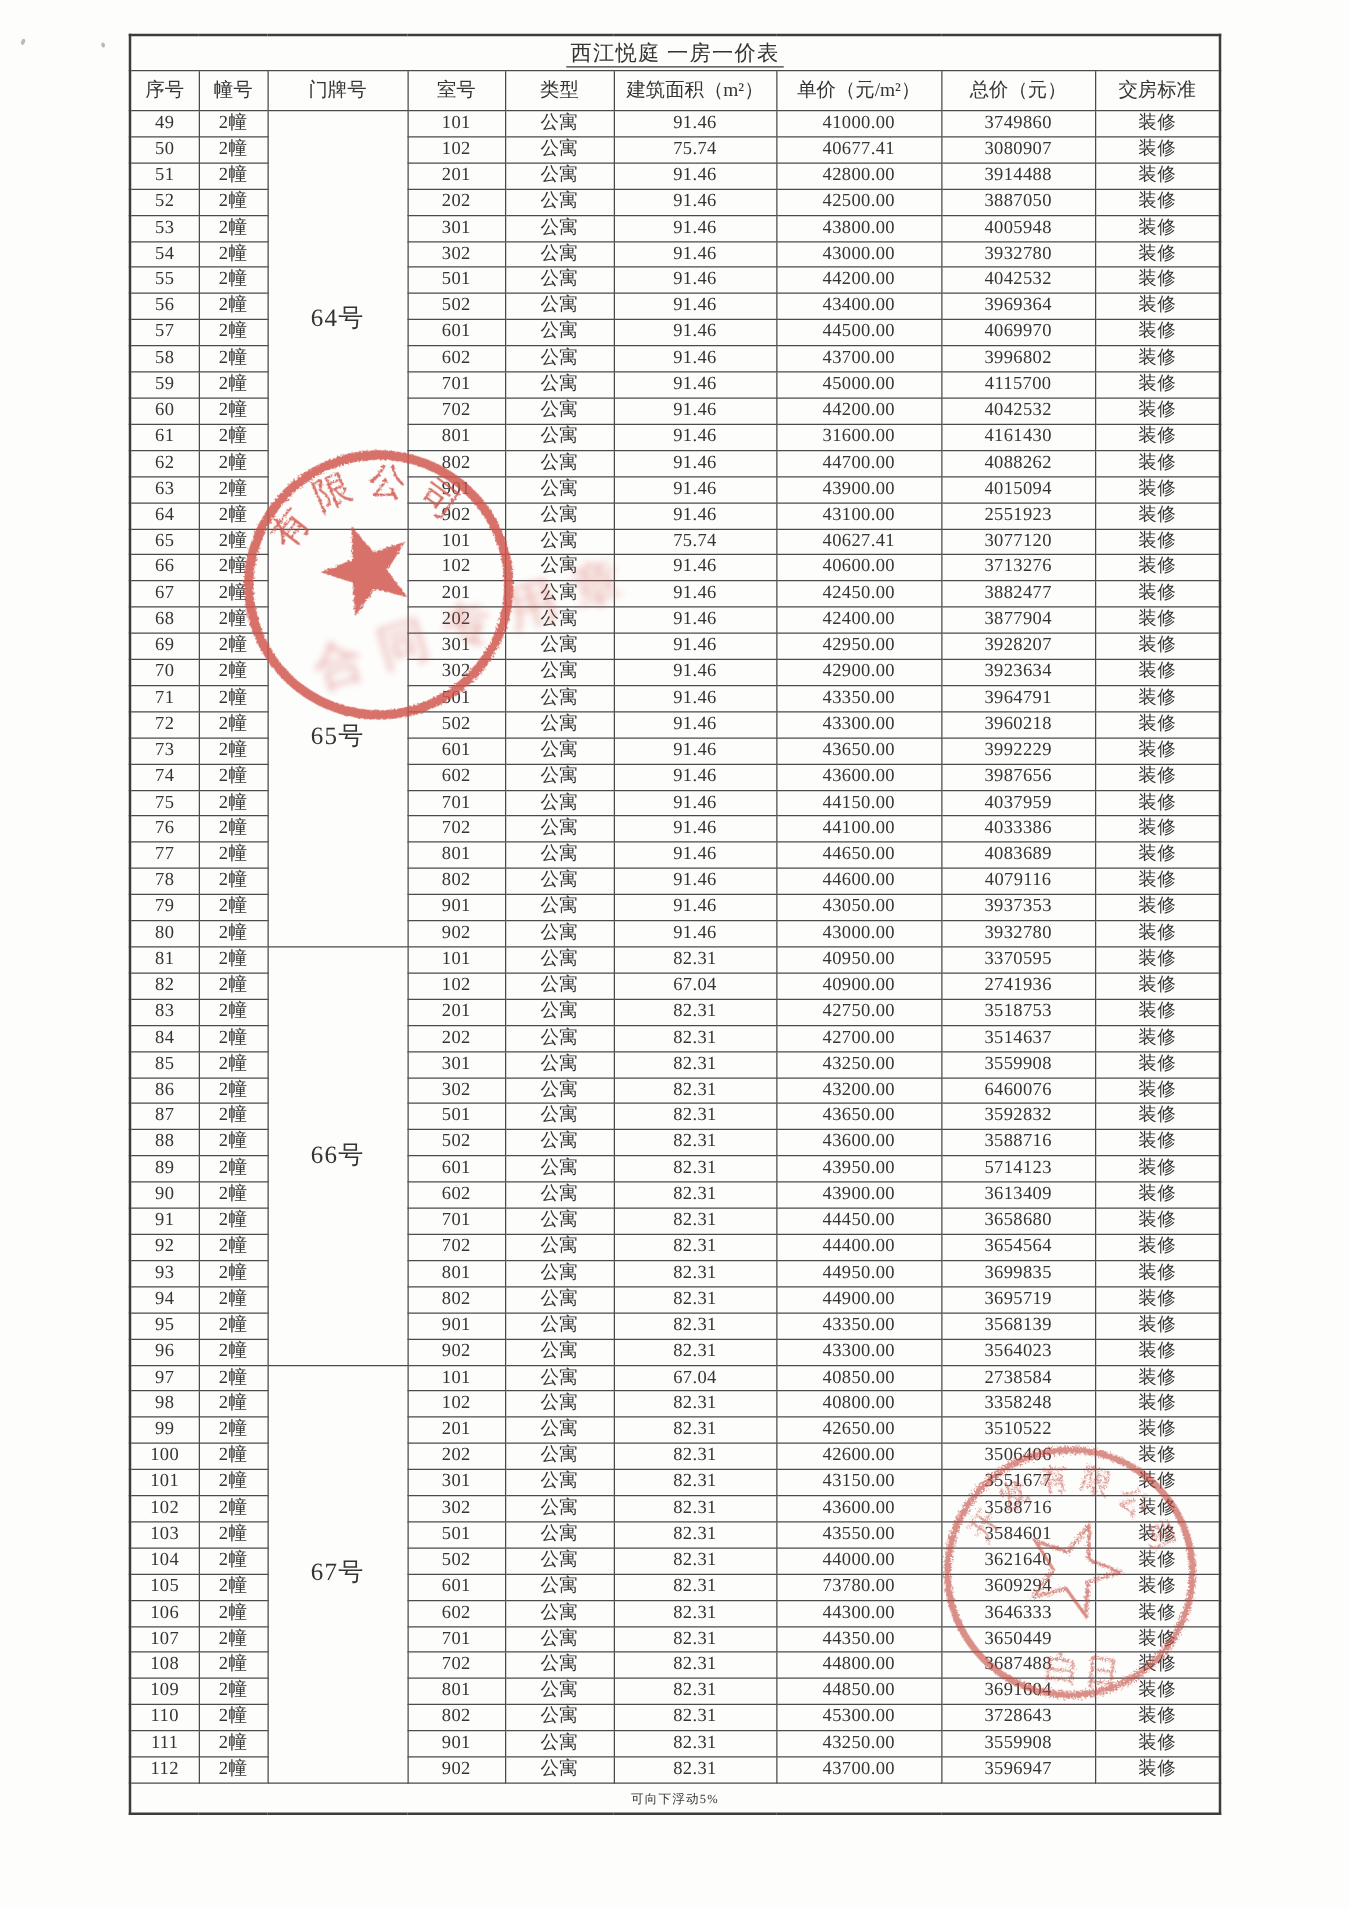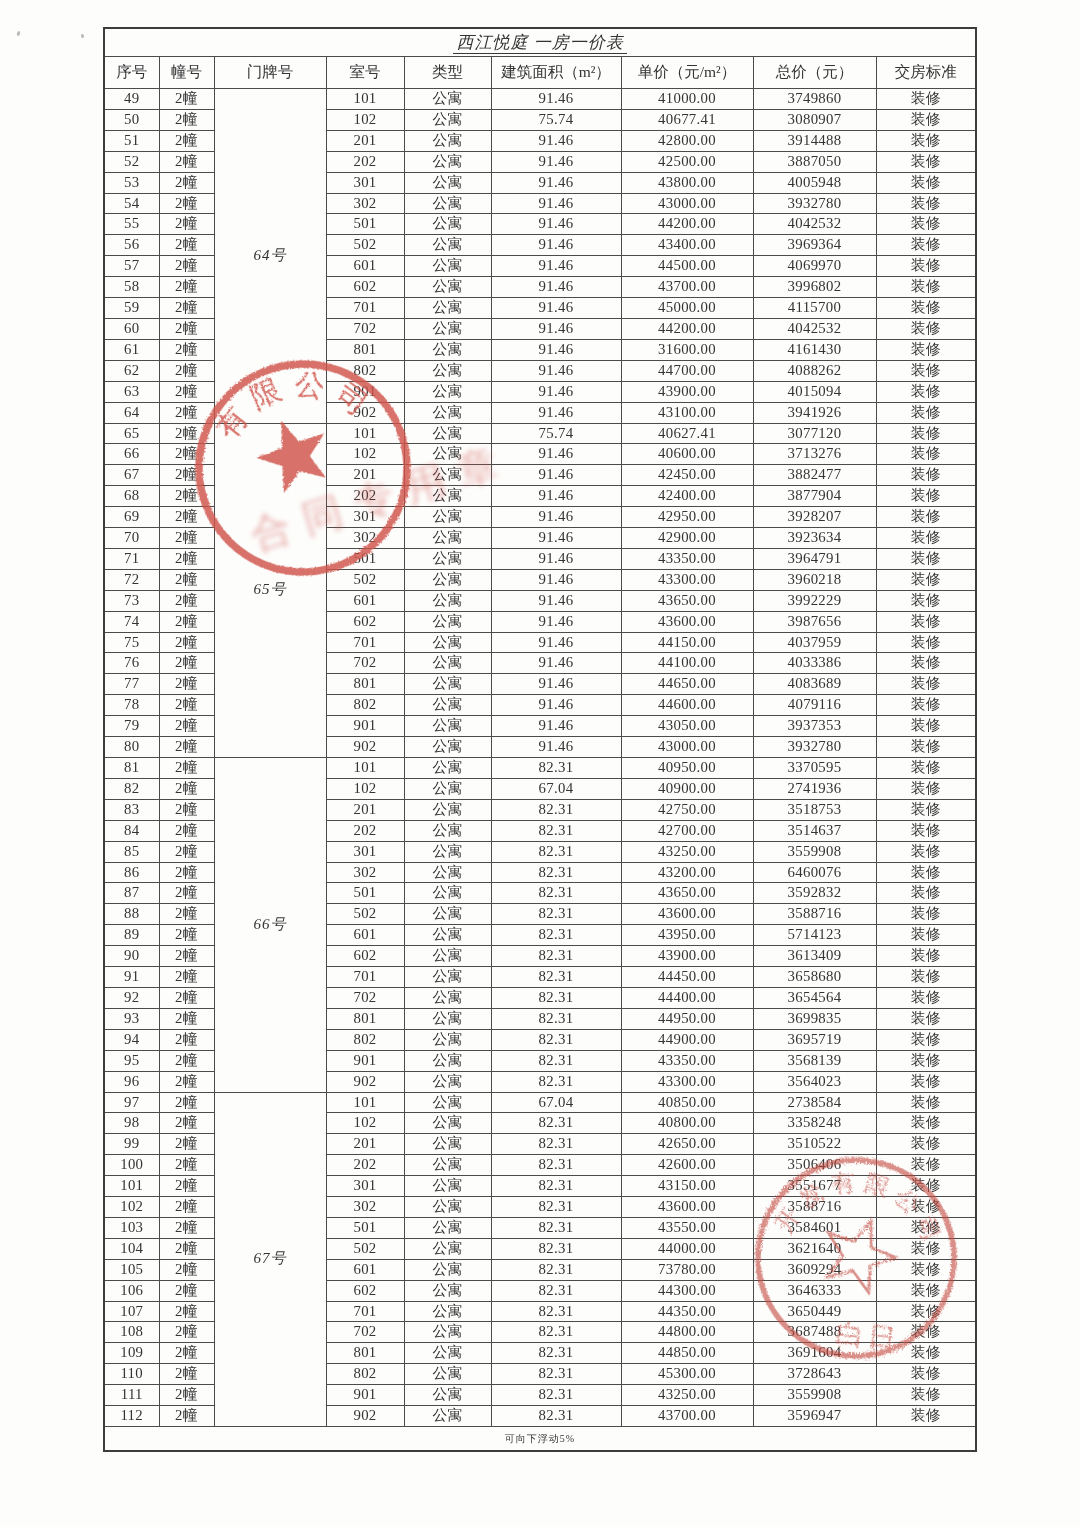--- a/index.html
+++ b/index.html
@@ -19,24 +19,24 @@
     border:2.5px solid #3c3c3c;
   }
   .price th,.price td{
     border:1.6px solid #4b4b4b;
     text-align:center;vertical-align:middle;
     padding:0;margin:0;font-weight:normal;
     white-space:nowrap;overflow:hidden;
     color:#343434;
   }
   .title-row th{height:27px;font-size:17px;letter-spacing:1px;}
-  .title-row span{border-bottom:1.3px solid #3a3a3a;padding:0 3px 1px 3px;font-style:italic;}
+  .title-row span{border-bottom:1.3px solid #3a3a3a;padding:0 3px 1px 3px;}
   .head-row th{height:31px;font-size:15.5px;text-align:center;}
   .price tbody td{height:19.9px;line-height:19.9px;font-size:14.8px;letter-spacing:0.3px;}
-  .price td.door{font-size:15px;letter-spacing:1px;font-style:italic;}
+  .price td.door{font-size:20px;letter-spacing:1px;}
   .price tfoot td{height:23px;font-size:10px;letter-spacing:1px;}
 
   svg.stamp{position:absolute;overflow:visible;pointer-events:none;}
   #stamp1{left:183px;top:348px;width:240px;height:240px;opacity:0.82;transform:rotate(-12deg);}
   #stamp2{left:744px;top:1146px;width:224px;height:224px;opacity:0.62;transform:rotate(6deg);}
 </style>
 </head>
 <body>
 
 <div class="speck s1"></div>
@@ -222,21 +222,21 @@
         <td>4015094</td>
         <td>装修</td>
       </tr>
       <tr>
         <td>64</td>
         <td>2幢</td>
         <td>902</td>
         <td>公寓</td>
         <td>91.46</td>
         <td>43100.00</td>
-        <td>3941926</td>
+        <td>2551923</td>
         <td>装修</td>
       </tr>
       <tr>
         <td>65</td>
         <td>2幢</td>
         <td rowspan="16" class="door">65号</td>
         <td>101</td>
         <td>公寓</td>
         <td>75.74</td>
         <td>40627.41</td>

